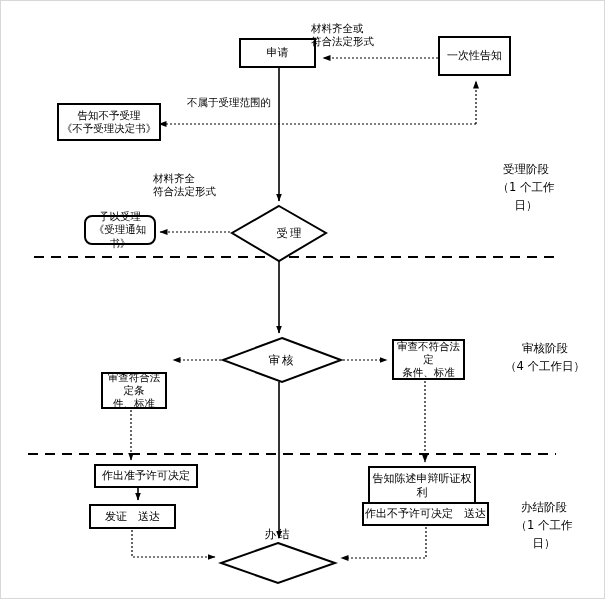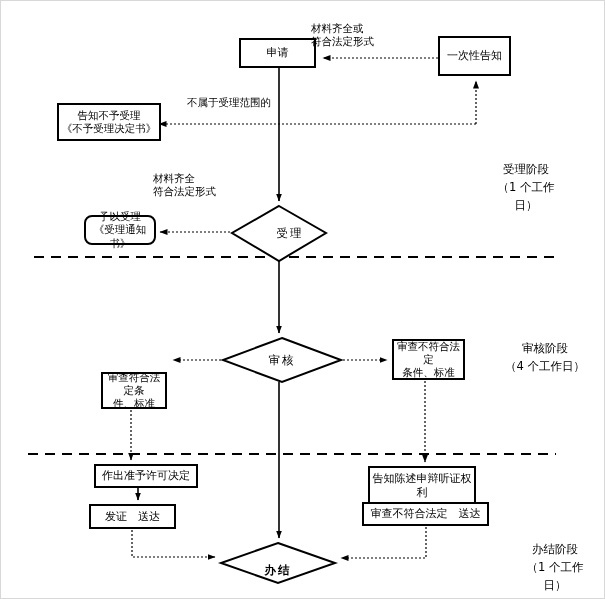--- a/index.html
+++ b/index.html
@@ -71,34 +71,34 @@
 《不予受理决定书》</span></div>
   <div class="node small" style="left:83px;top:214px;width:72px;height:30px;border-radius:8px;"><span>予以受理
 《受理通知书》</span></div>
   <div class="node small" style="left:100px;top:339px;width:66px;height:37px;margin-top:32px;"><span>审查符合法定条
 件、标准</span></div>
   <div class="node small" style="left:391px;top:338px;width:73px;height:41px;"><span>审查不符合法定
 条件、标准</span></div>
   <div class="node" style="left:93px;top:463px;width:104px;height:24px;"><span>作出准予许可决定</span></div>
   <div class="node" style="left:88px;top:503px;width:87px;height:25px;"><span>发证　送达</span></div>
   <div class="node" style="left:367px;top:465px;width:108px;height:40px;"><span>告知陈述申辩听证权利</span></div>
-  <div class="node" style="left:361px;top:501px;width:127px;height:24px;"><span>审查不符合法定　送达</span></div>
+  <div class="node" style="left:361px;top:501px;width:127px;height:24px;"><span>作出不予许可决定　送达</span></div>
 
   <div class="dlabel" style="left:254px;top:220px;width:70px;height:24px;font-weight:normal;letter-spacing:2px;">受理</div>
   <div class="dlabel" style="left:246px;top:348px;width:70px;height:22px;font-weight:normal;letter-spacing:2px;">审核</div>
-  <div class="dlabel" style="left:242px;top:558px;width:70px;height:22px;font-weight:bold;letter-spacing:2px;">办结</div>
+  <div class="dlabel" style="left:242px;top:522px;width:70px;height:22px;font-weight:normal;letter-spacing:2px;">办结</div>
 
   <div class="flabel" style="left:310px;top:21px;width:120px;">材料齐全或
 符合法定形式</div>
   <div class="flabel" style="left:166px;top:95px;width:100px;margin-left:20px;">不属于受理范围的</div>
   <div class="flabel" style="left:152px;top:171px;width:120px;">材料齐全
 符合法定形式</div>
 
   <div class="stage" style="left:475px;top:160px;width:100px;">受理阶段
 （1 个工作
 日）</div>
   <div class="stage" style="left:490px;top:339px;width:108px;">审核阶段
 （4 个工作日）</div>
-  <div class="stage" style="left:504px;top:498px;width:100px;margin-top:42px;">办结阶段
+  <div class="stage" style="left:493px;top:498px;width:100px;">办结阶段
 （1 个工作
 日）</div>
 
 </div>
 
 </body></html>

